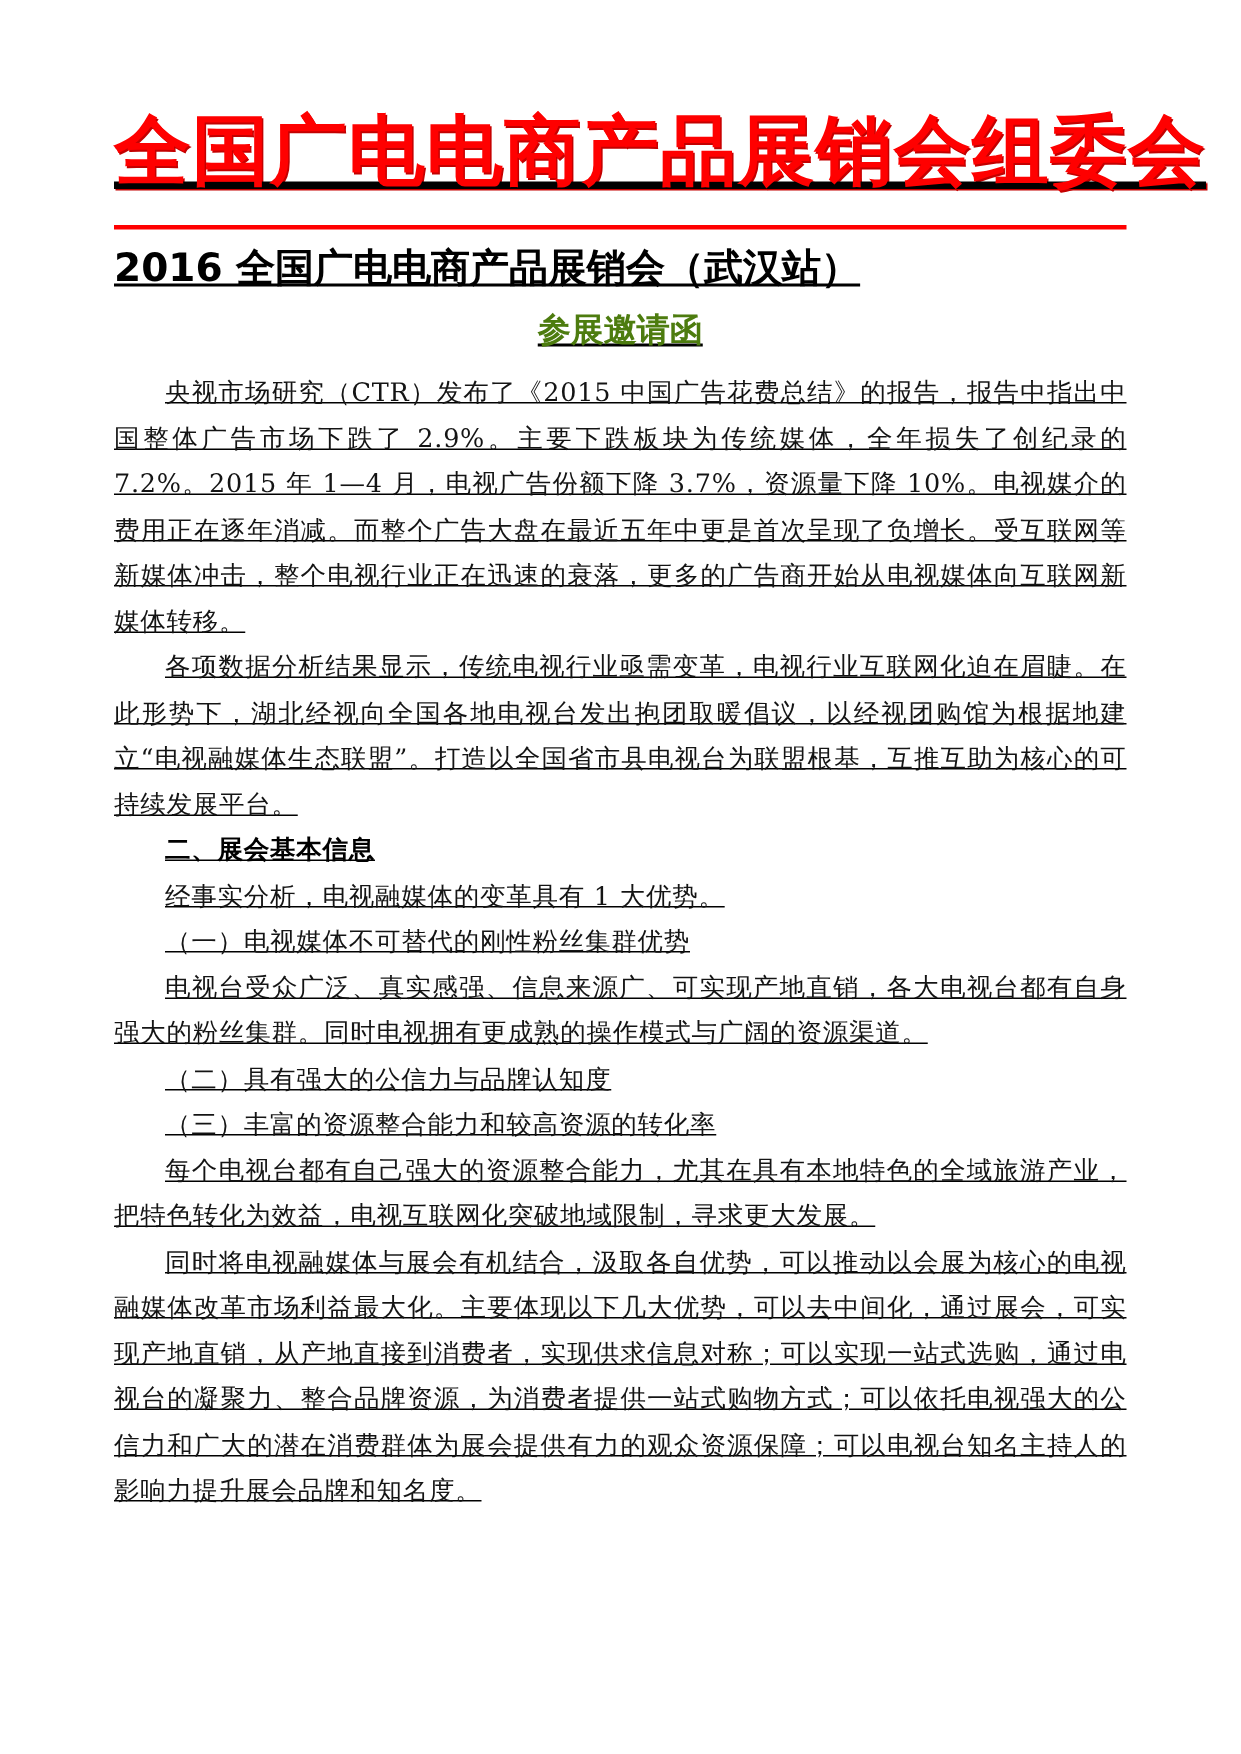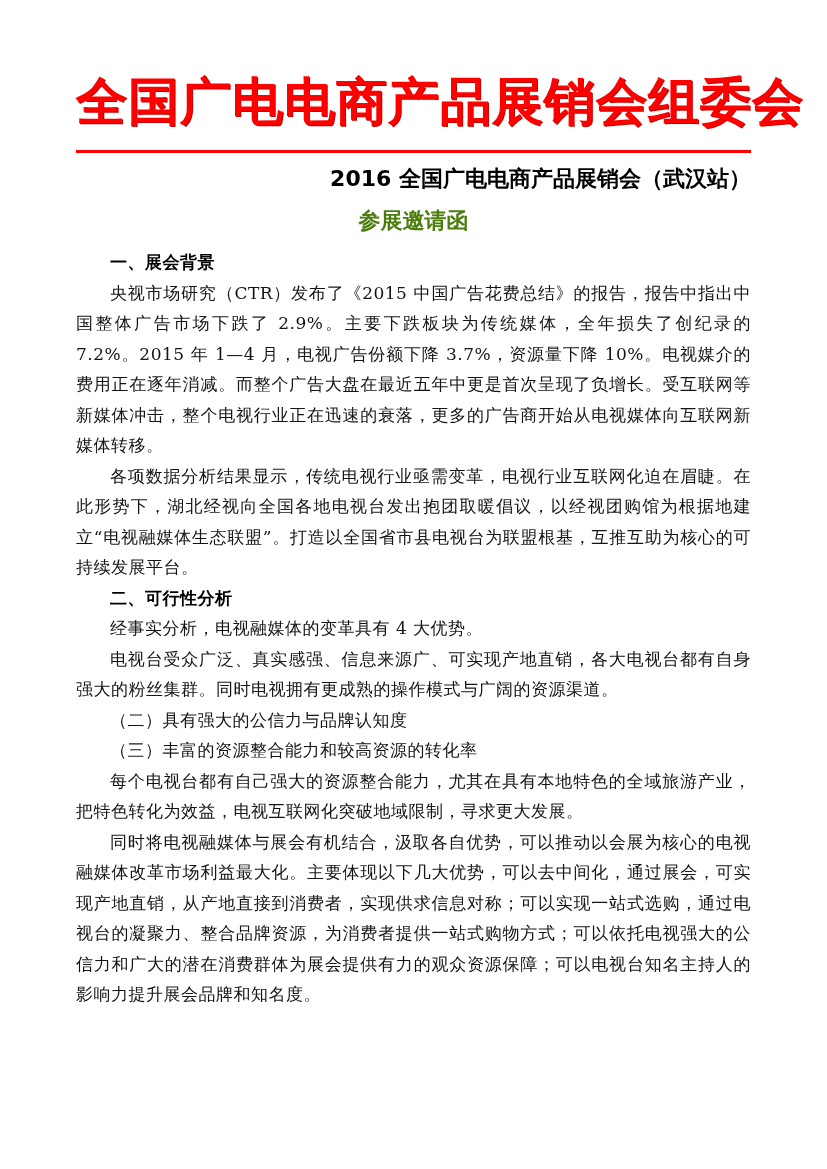--- a/index.html
+++ b/index.html
@@ -10,20 +10,21 @@
   .page {
     position: relative;
     width: 827px;
     height: 1169px;
     margin: 0 auto;
     background: #ffffff;
     box-sizing: border-box;
     padding: 0 76px;
     overflow: hidden;
     font-family: "DejaVu Serif", "Liberation Serif", serif;
+    text-decoration: underline;
   }
   .org-title {
     margin: 74px 0 0 0;
     text-align: center;
     color: #ff0000;
     font-size: 51px;
     line-height: 54px;
     font-weight: 900;
     letter-spacing: 1px;
     white-space: nowrap;
@@ -31,23 +32,23 @@
     text-shadow: 1px 1px 0 #c40000;
   }
   .header-rule {
     height: 3px;
     background: #ff0000;
     margin-top: 22px;
     border: none;
   }
   .event-title {
     margin: 13px 0 0 0;
-    text-align: right;
+    text-align: left;
     color: #000000;
-    font-size: 22px;
+    font-size: 26px;
     line-height: 26px;
     font-weight: bold;
     font-family: "DejaVu Sans", "Liberation Sans", sans-serif;
   }
   .doc-type {
     margin: 16px 0 0 0;
     text-align: center;
     color: #4d7c0f;
     font-size: 22px;
     line-height: 26px;
@@ -74,26 +75,26 @@
 </head>
 <body>
 
 <div class="page">
   <h1 class="org-title">全国广电电商产品展销会组委会</h1>
   <div class="header-rule"></div>
   <h2 class="event-title">2016 全国广电电商产品展销会（武汉站）</h2>
   <h3 class="doc-type">参展邀请函</h3>
 
   <div class="body-text">
-    <p class="sec-heading">一、展会背景</p>
     <p>央视市场研究（CTR）发布了《2015 中国广告花费总结》的报告，报告中指出中国整体广告市场下跌了 2.9%。主要下跌板块为传统媒体，全年损失了创纪录的 7.2%。2015 年 1—4 月，电视广告份额下降 3.7%，资源量下降 10%。电视媒介的费用正在逐年消减。而整个广告大盘在最近五年中更是首次呈现了负增长。受互联网等新媒体冲击，整个电视行业正在迅速的衰落，更多的广告商开始从电视媒体向互联网新媒体转移。</p>
     <p>各项数据分析结果显示，传统电视行业亟需变革，电视行业互联网化迫在眉睫。在此形势下，湖北经视向全国各地电视台发出抱团取暖倡议，以经视团购馆为根据地建立“电视融媒体生态联盟”。打造以全国省市县电视台为联盟根基，互推互助为核心的可持续发展平台。</p>
 
-    <p class="sec-heading">二、可行性分析</p>
-    <p>经事实分析，电视融媒体的变革具有 4 大优势。</p>
+    <p class="sec-heading">二、展会基本信息</p>
+    <p>经事实分析，电视融媒体的变革具有 1 大优势。</p>
+    <p>（一）电视媒体不可替代的刚性粉丝集群优势</p>
     <p>电视台受众广泛、真实感强、信息来源广、可实现产地直销，各大电视台都有自身强大的粉丝集群。同时电视拥有更成熟的操作模式与广阔的资源渠道。</p>
     <p>（二）具有强大的公信力与品牌认知度</p>
     <p>（三）丰富的资源整合能力和较高资源的转化率</p>
     <p>每个电视台都有自己强大的资源整合能力，尤其在具有本地特色的全域旅游产业，把特色转化为效益，电视互联网化突破地域限制，寻求更大发展。</p>
     <p>同时将电视融媒体与展会有机结合，汲取各自优势，可以推动以会展为核心的电视融媒体改革市场利益最大化。主要体现以下几大优势，可以去中间化，通过展会，可实现产地直销，从产地直接到消费者，实现供求信息对称；可以实现一站式选购，通过电视台的凝聚力、整合品牌资源，为消费者提供一站式购物方式；可以依托电视强大的公信力和广大的潜在消费群体为展会提供有力的观众资源保障；可以电视台知名主持人的影响力提升展会品牌和知名度。</p>
 
   </div>
 </div>
 
 </body></html>

